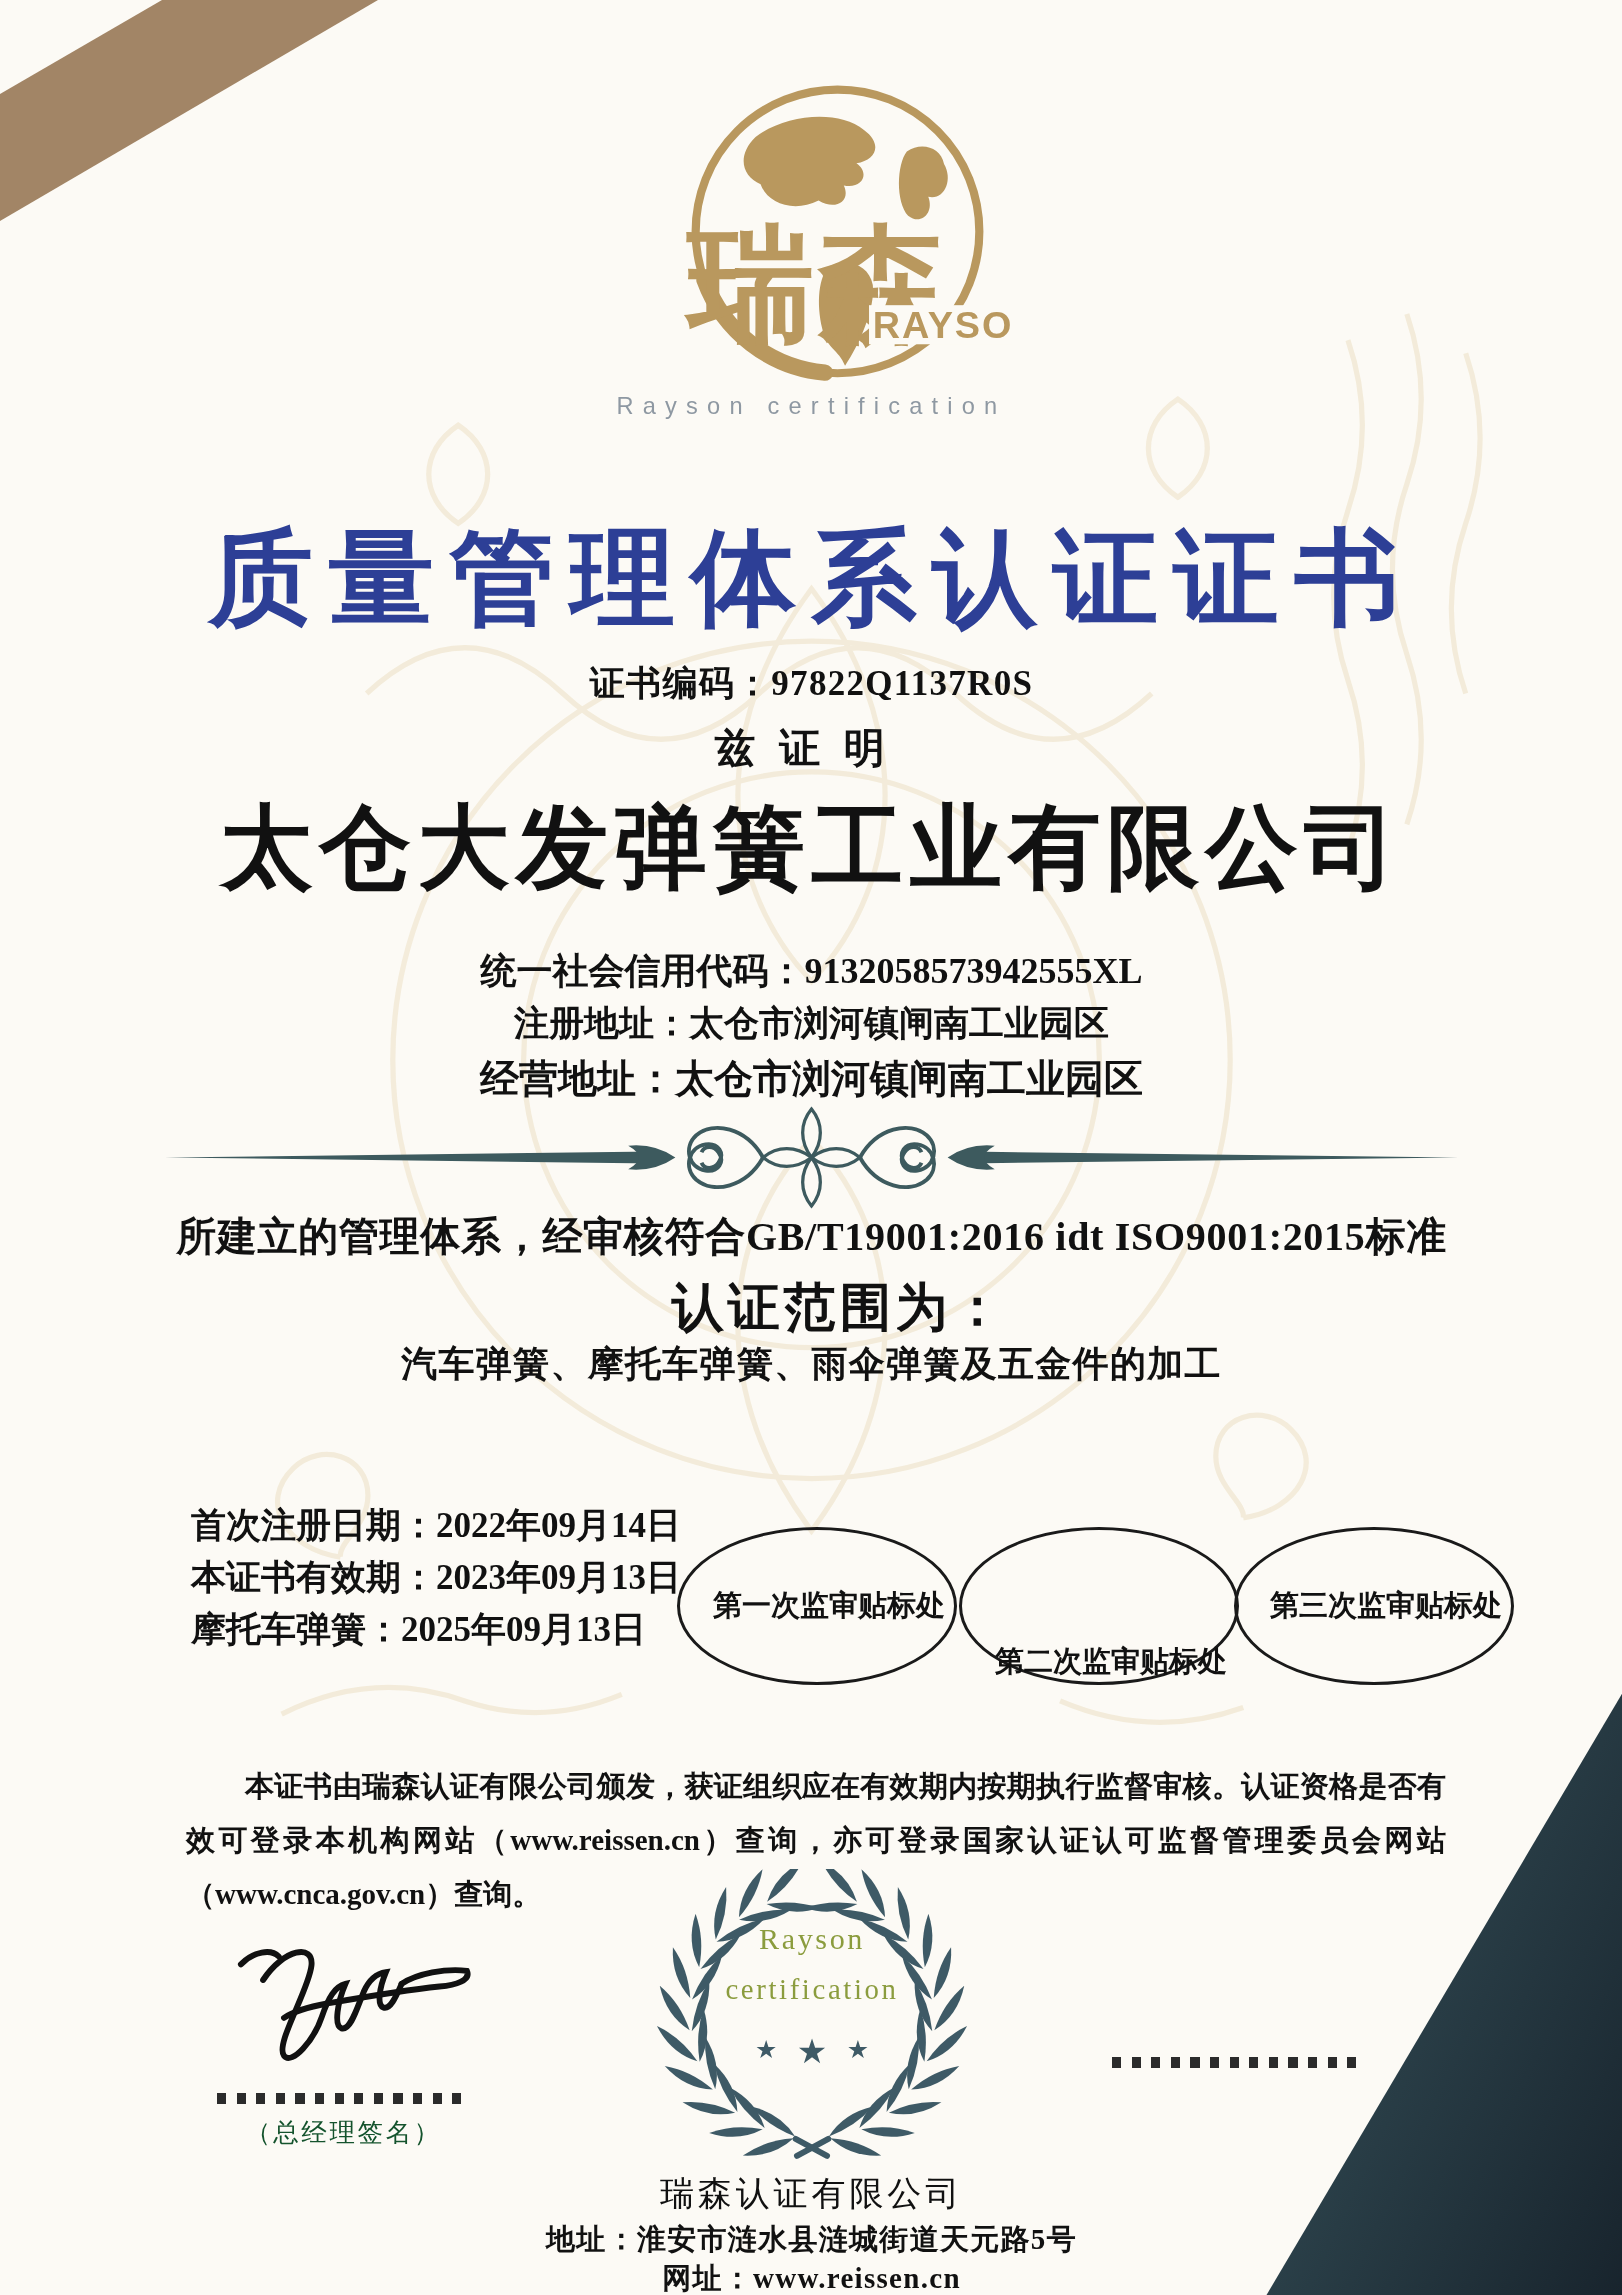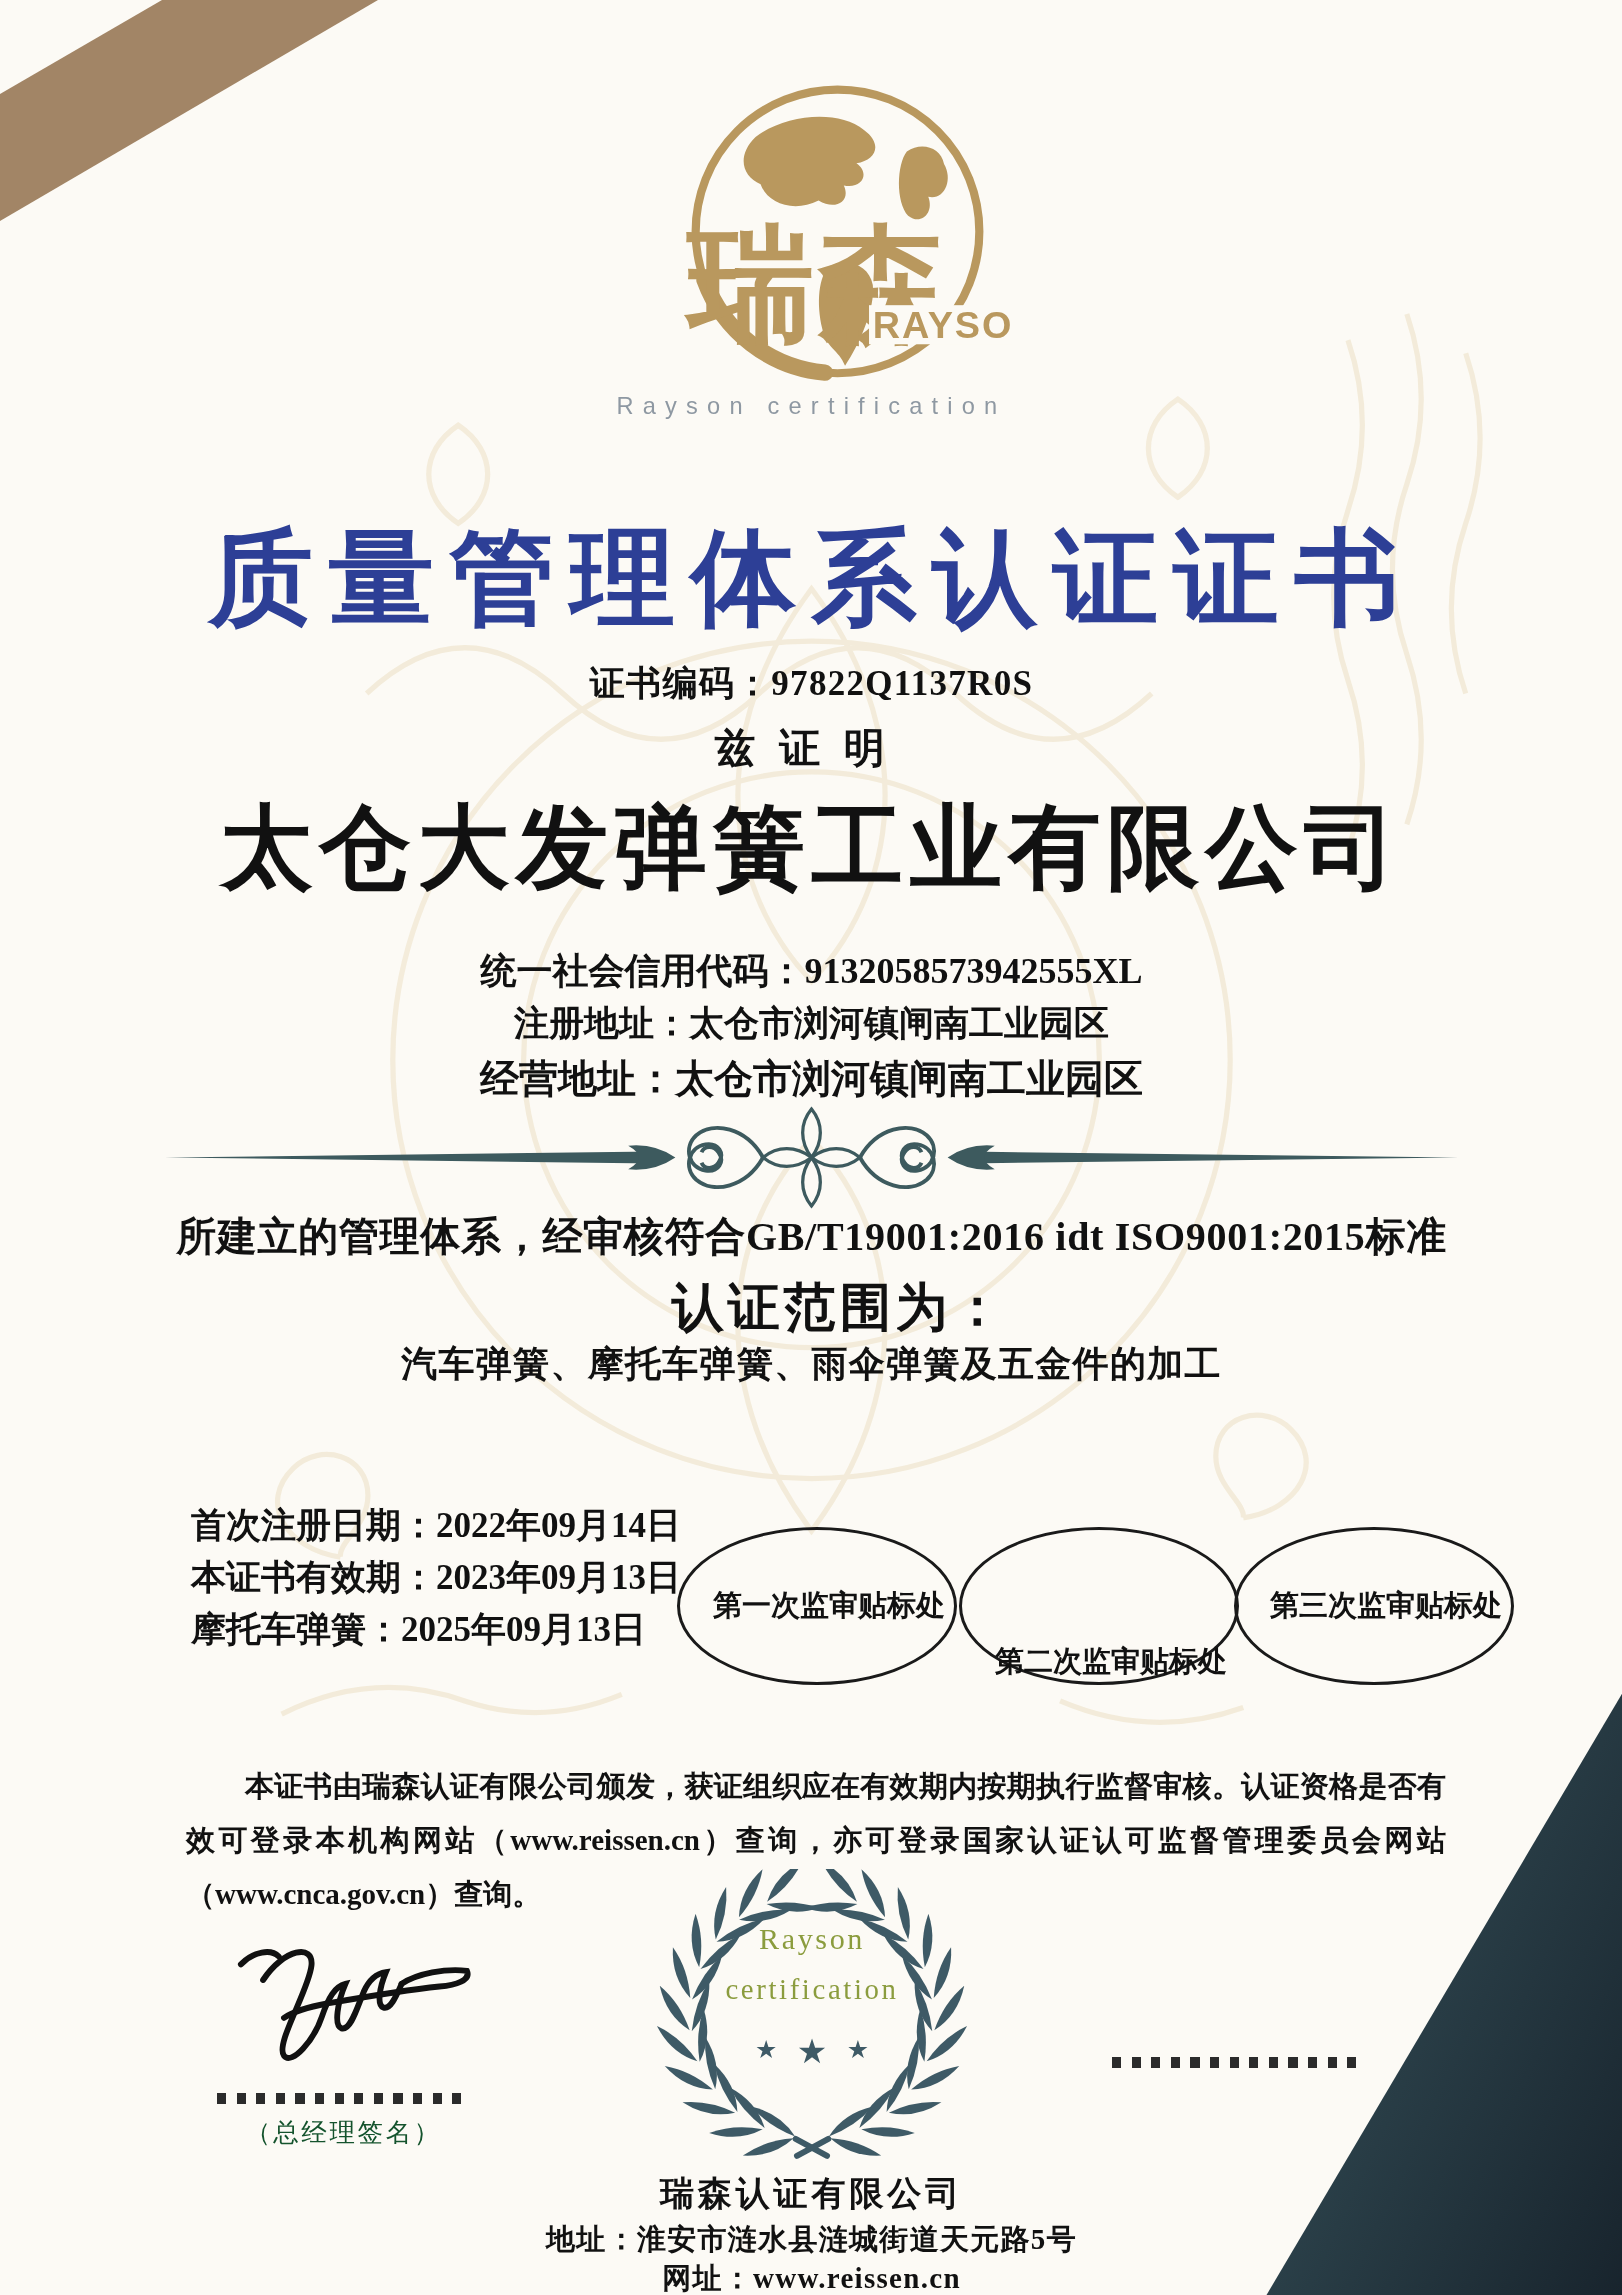--- a/index.html
+++ b/index.html
@@ -46,21 +46,21 @@
     font-size:29px;font-weight:bold;background:transparent;padding-left:24px;}
   .oval1{left:677px;top:1527px;} .oval2{left:959px;top:1527px;align-items:flex-end;} .oval3{left:1234px;top:1527px;}
   .disclaimer{left:186px;top:1759px;width:1260px;font-size:29px;font-weight:bold;
     line-height:54px;text-align:justify;text-indent:59px;}
   .sig-svg{left:186px;top:1934px;width:294px;height:141px;}
   .dots{height:10.5px;background-image:repeating-linear-gradient(90deg,#2b2b2b 0px,#2b2b2b 9.2px,transparent 9.2px,transparent 19.6px);}
   .dots-left{left:217px;top:2093px;width:253px;}
   .dots-right{left:1112px;top:2057px;width:249px;}
   .sig-caption{left:217px;top:2115px;width:253px;text-align:center;font-size:25.5px;color:#14532d;letter-spacing:2.6px;}
   .wreath-svg{left:645px;top:1869px;width:334px;height:308px;}
-  .f-company{top:2171px;font-size:34px;font-weight:bold;letter-spacing:3.9px;}
+  .f-company{top:2171px;font-size:34px;font-weight:normal;letter-spacing:3.9px;}
   .f-address{top:2220px;font-size:29px;font-weight:bold;letter-spacing:1.3px;}
   .f-website{top:2259px;font-size:29px;font-weight:bold;letter-spacing:1.3px;}
 </style>
 </head>
 <body>
 
 <div class="page">
 
   <svg class="abs wm" viewBox="0 0 2480 3508" aria-hidden="true">
     <g fill="none" stroke="#ece0c4" stroke-width="8" opacity="0.55">

